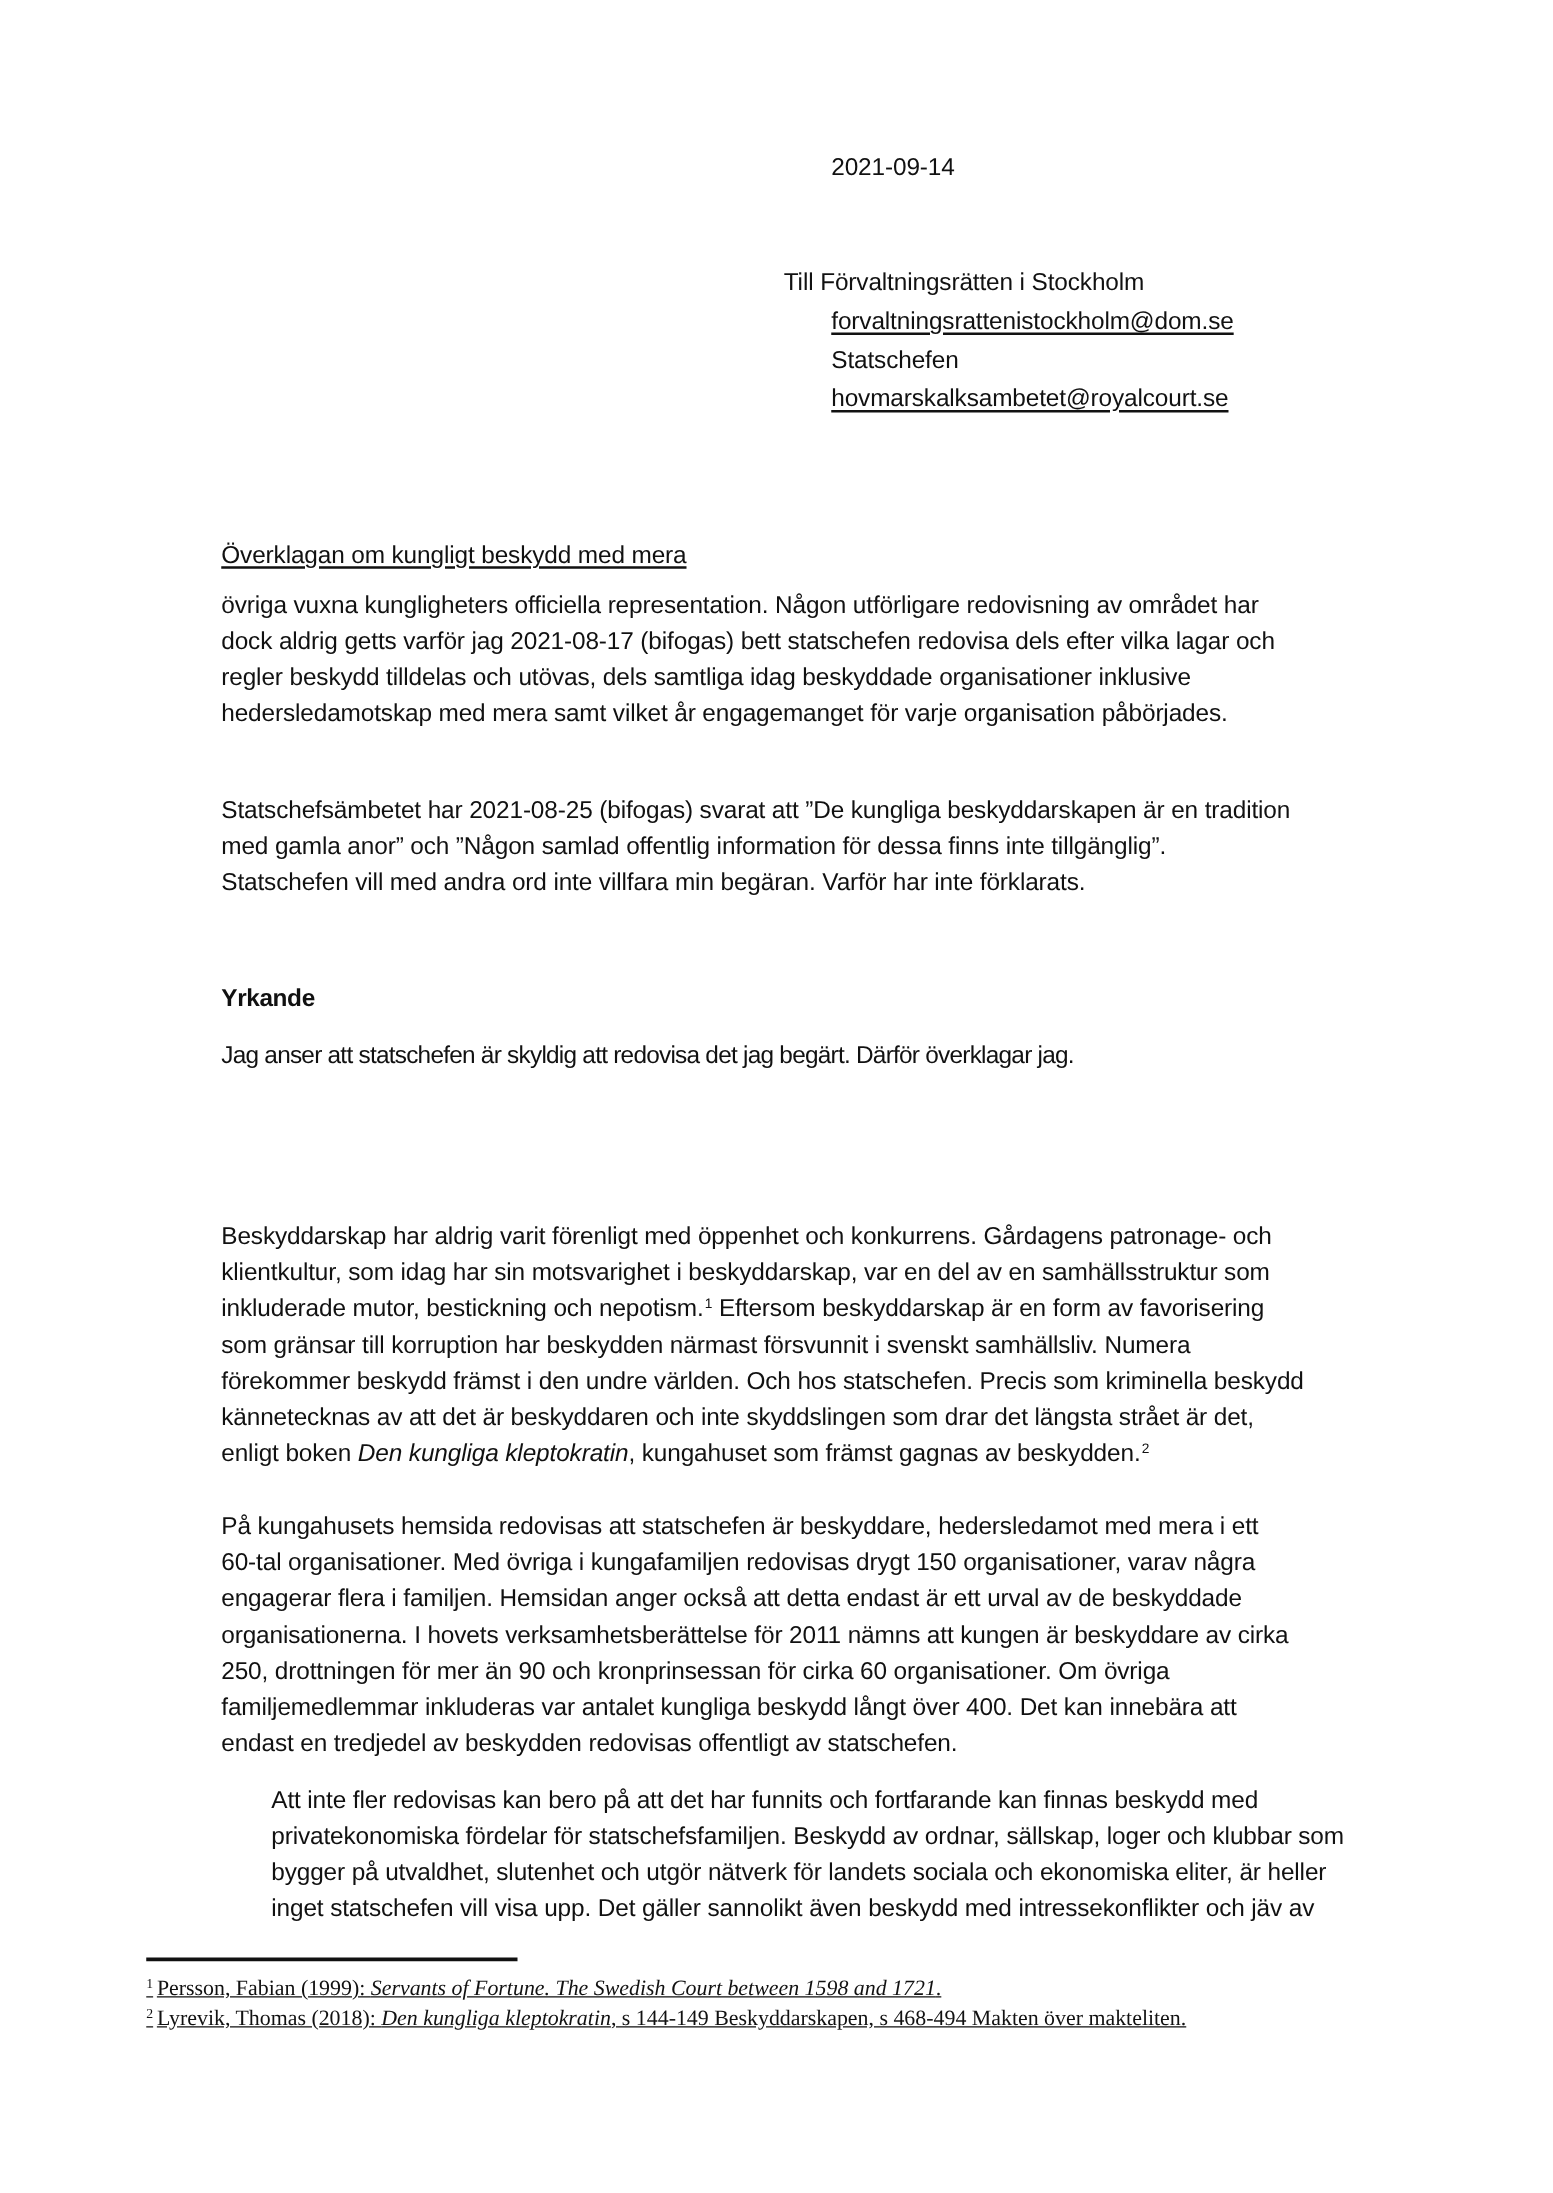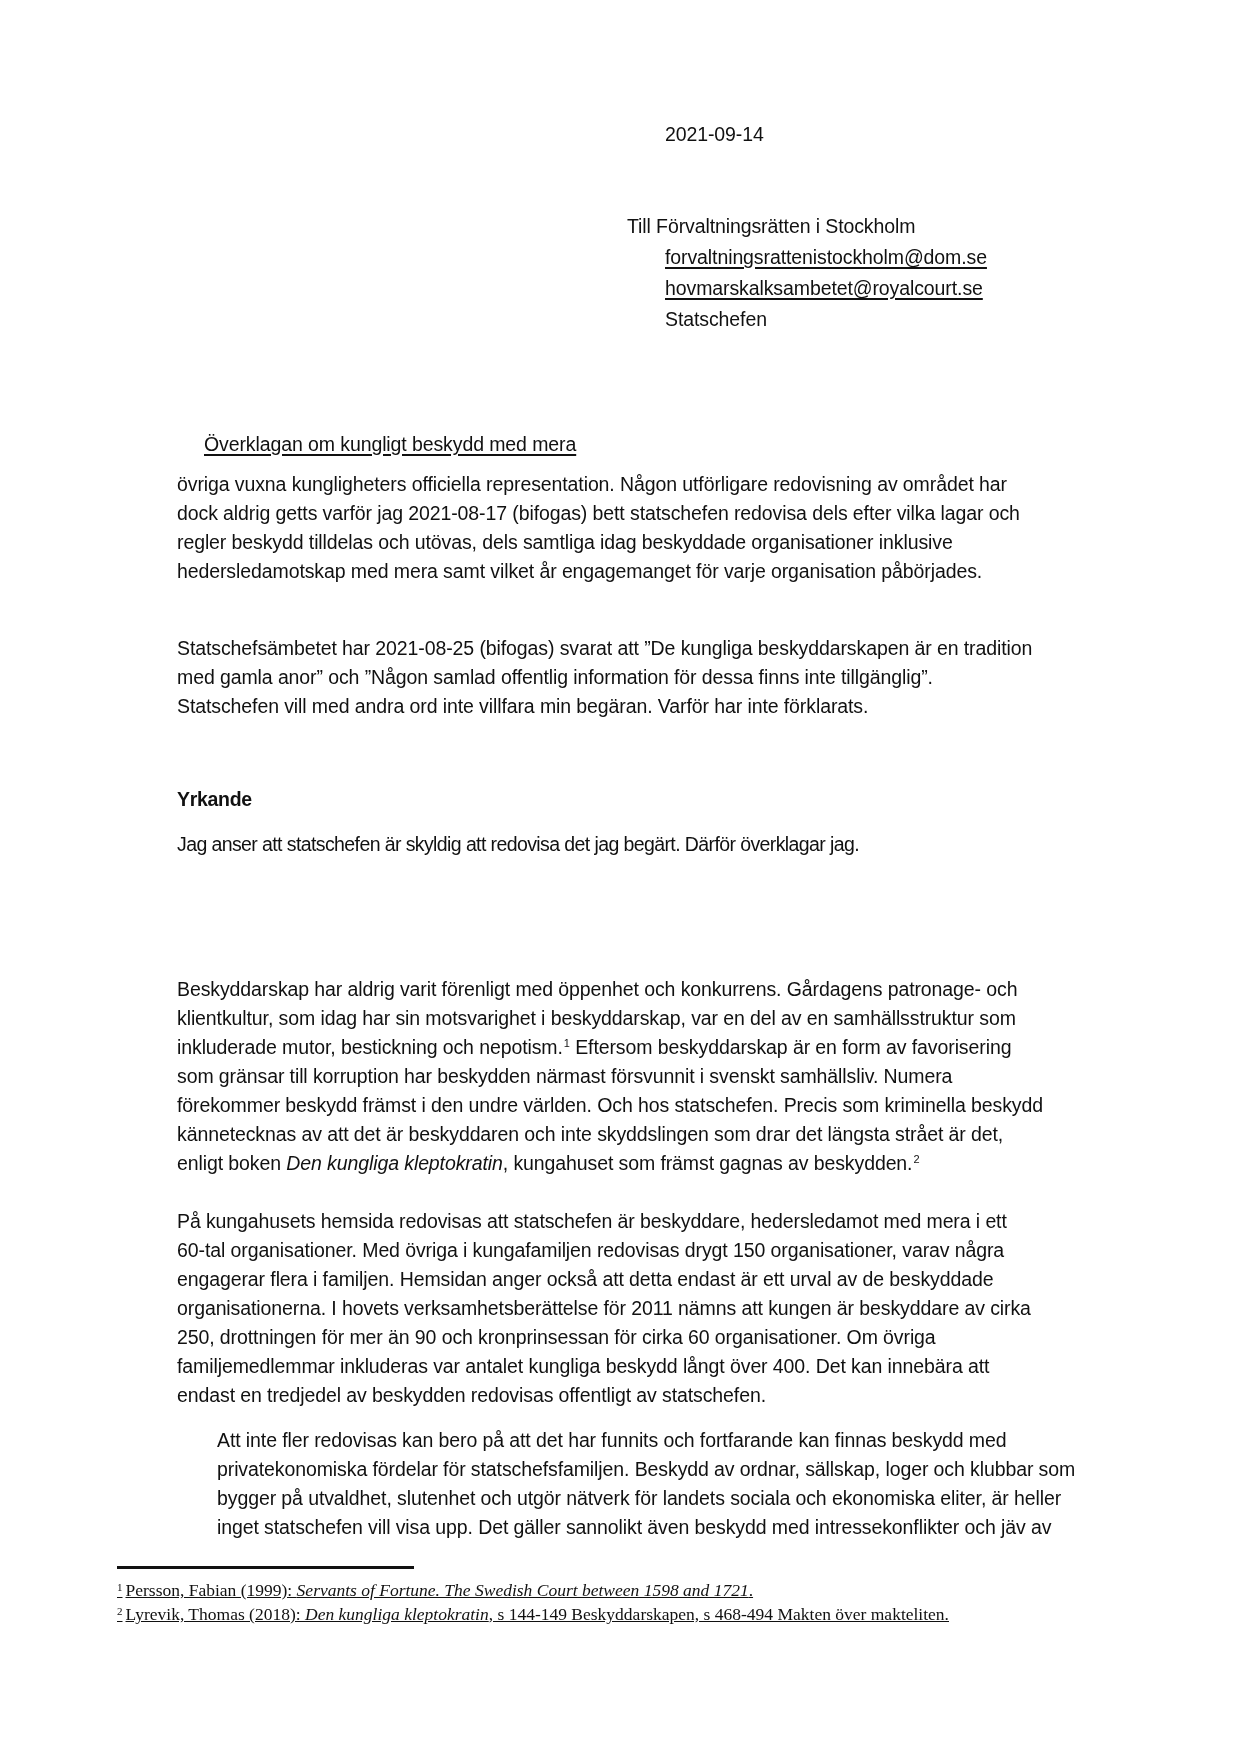--- a/index.html
+++ b/index.html
@@ -47,21 +47,20 @@
     .content {
       position: absolute;
       left: 177px;
       width: 950px;
     }
     .title-line {
       top: 430px;
       text-decoration: underline;
       text-decoration-thickness: 2px;
       text-underline-offset: 3px;
-      margin-left: 27px;
     }
     .para { position: absolute; left: 177px; width: 950px; }
     .para .ln { display: block; white-space: nowrap; height: 29px; line-height: 29px; }
     .heading {
       font-weight: bold;
       font-size: 19.5px;
       letter-spacing: -0.3px;
     }
     .narrow {
       letter-spacing: -0.6px;
@@ -105,22 +104,22 @@
 <body>
 
 <div class="page">
 
   <div class="abs body-text date">2021-09-14</div>
 
   <div class="abs body-text recipient-court">Till Förvaltningsrätten i Stockholm</div>
 
   <div class="abs body-text recipient-block">
     <div><a class="email-link">forvaltningsrattenistockholm@dom.se</a></div>
+    <div>Statschefen</div>
     <div><a class="email-link">hovmarskalksambetet@royalcourt.se</a></div>
-    <div>Statschefen</div>
   </div>
 
   <div class="abs body-text content title-line">Överklagan om kungligt beskydd med mera</div>
 
   <div class="para body-text" style="top:470px;">
     <span class="ln">övriga vuxna kungligheters officiella representation. Någon utförligare redovisning av området har</span>
     <span class="ln">dock aldrig getts varför jag 2021-08-17 (bifogas) bett statschefen redovisa dels efter vilka lagar och</span>
     <span class="ln">regler beskydd tilldelas och utövas, dels samtliga idag beskyddade organisationer inklusive</span>
     <span class="ln">hedersledamotskap med mera samt vilket år engagemanget för varje organisation påbörjades.</span>
   </div>

